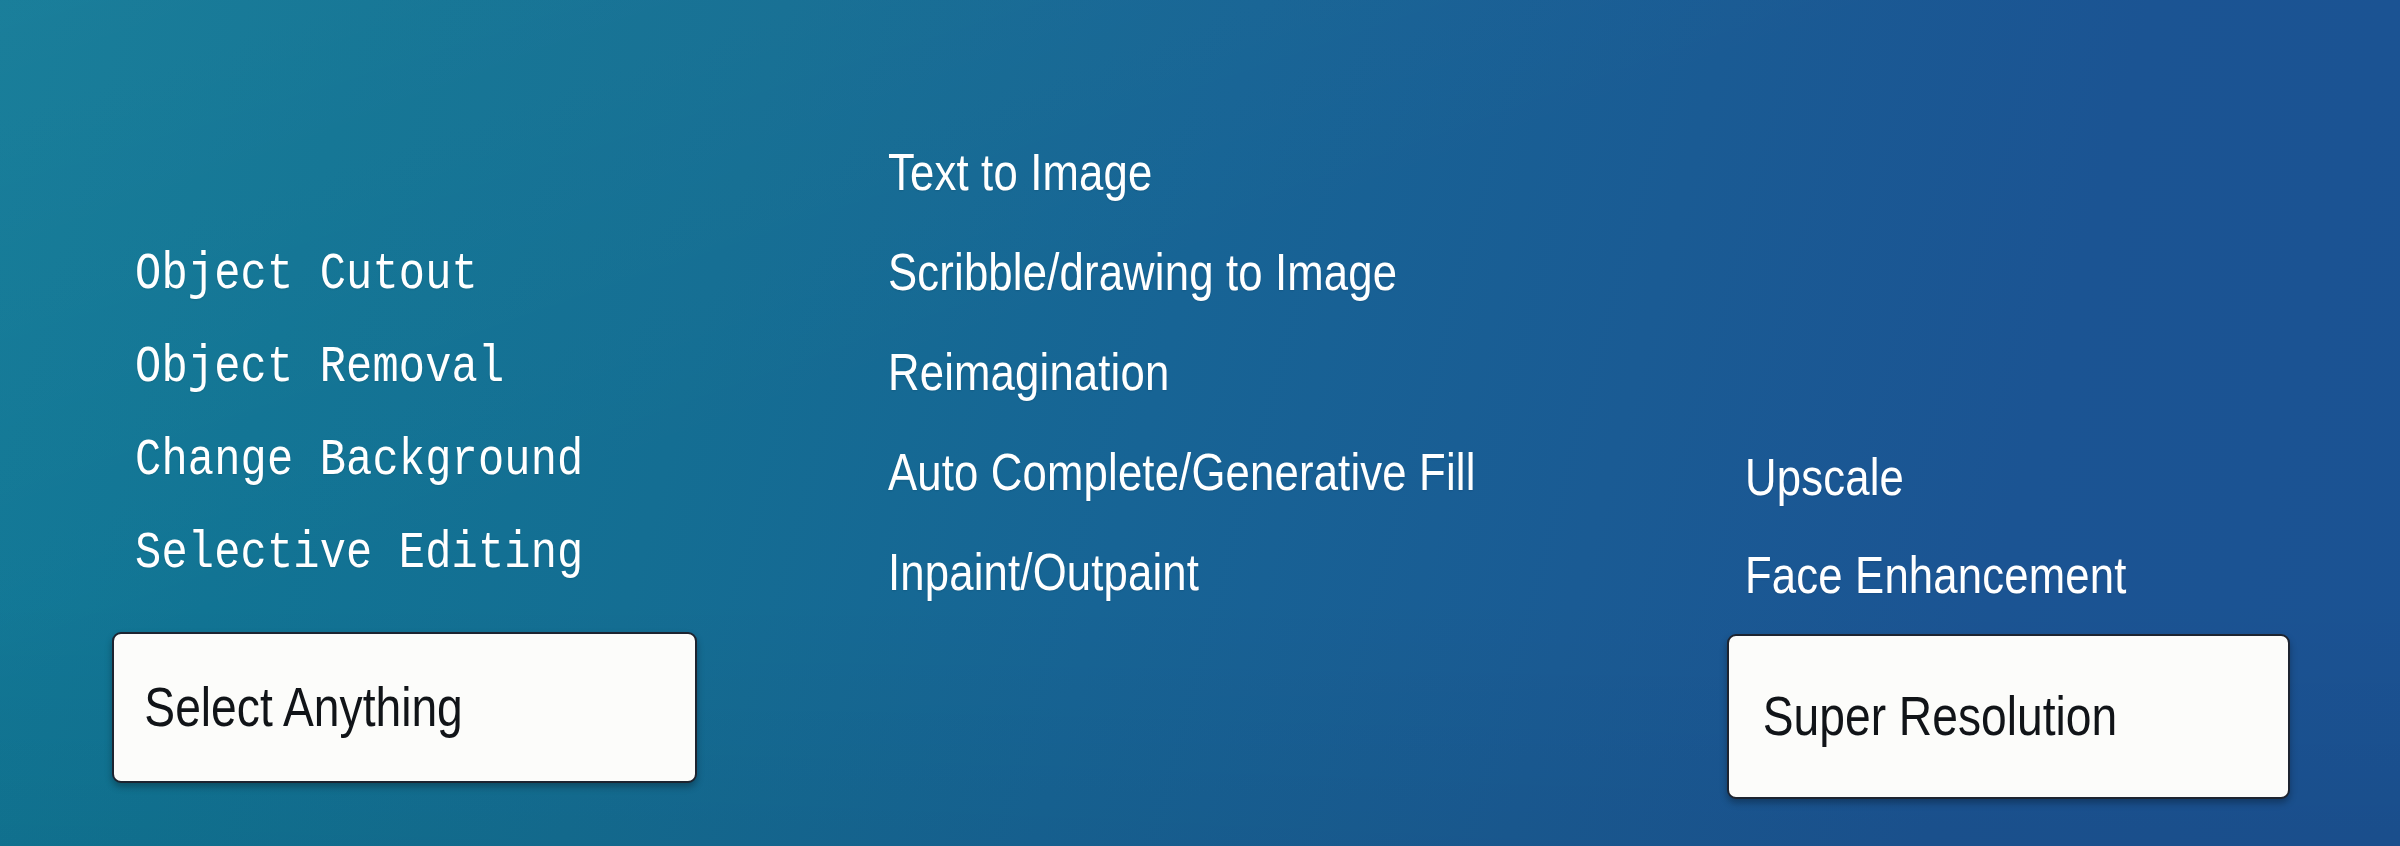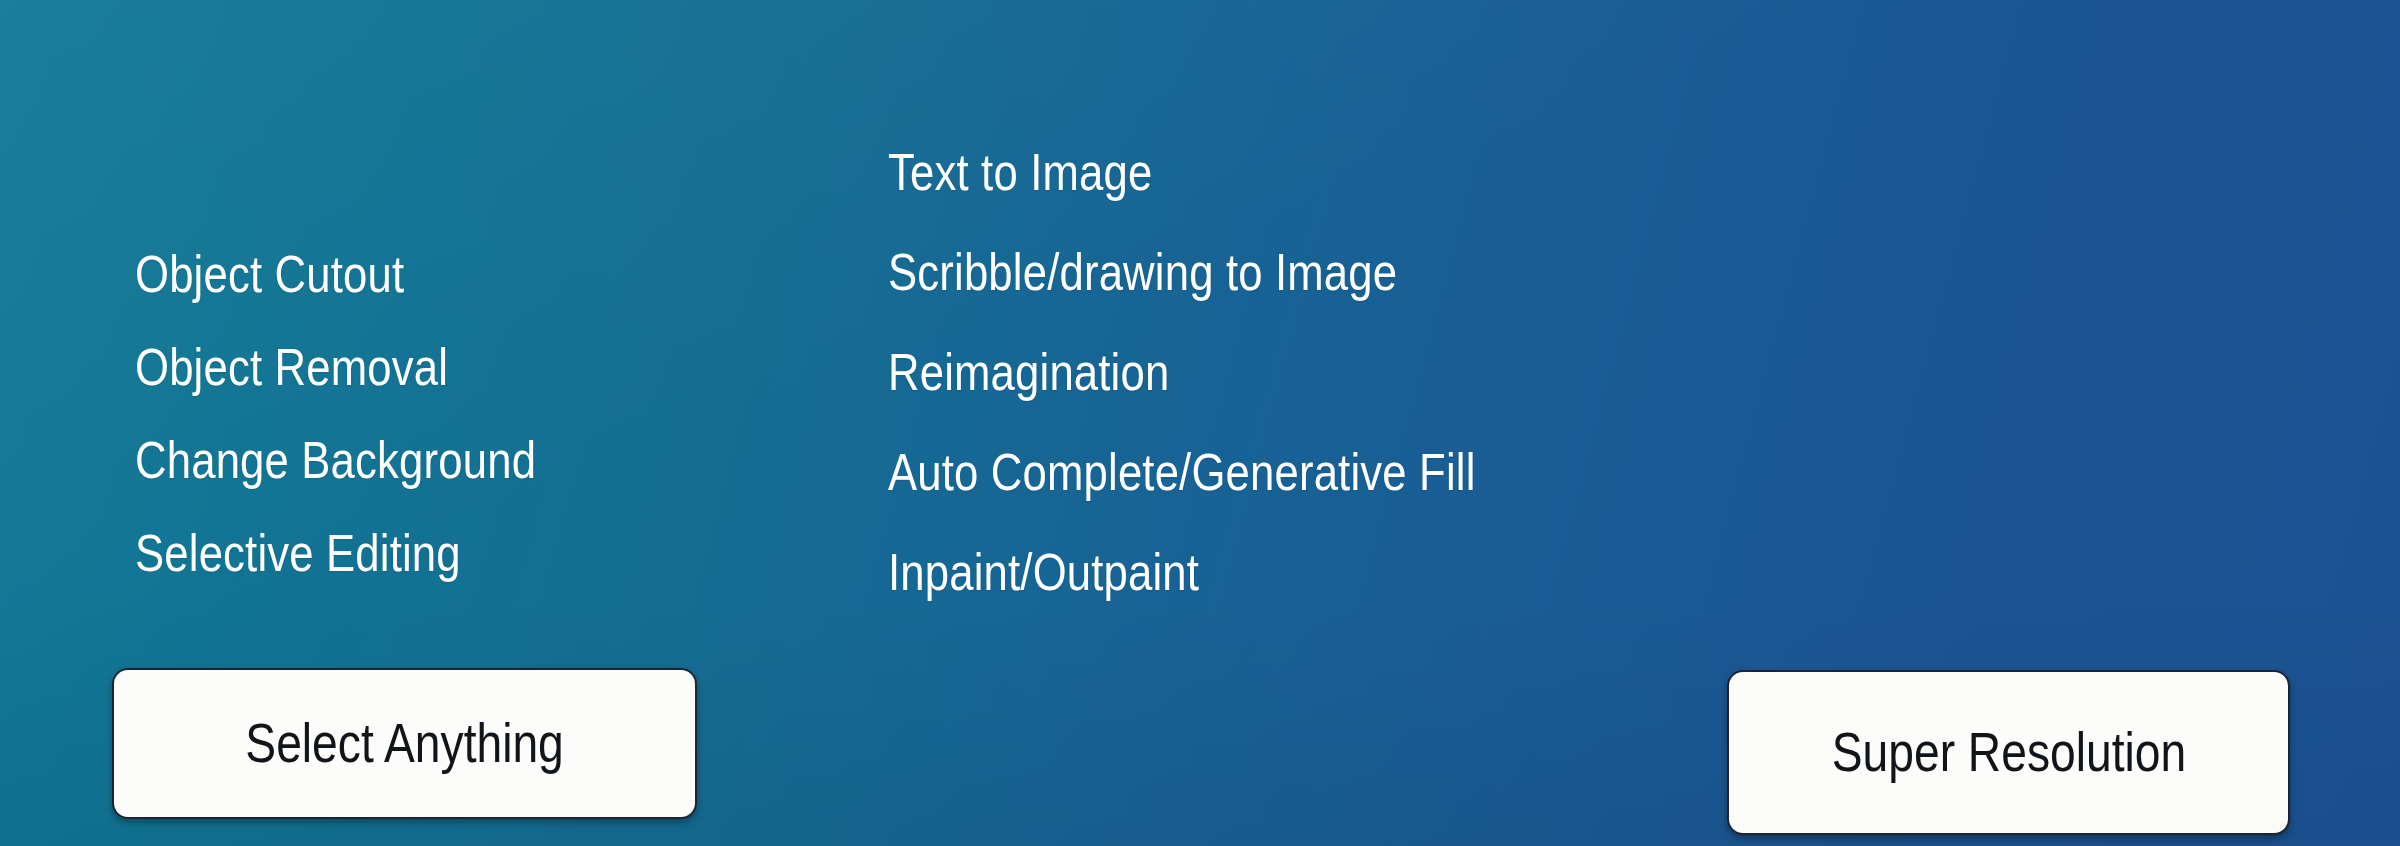--- a/index.html
+++ b/index.html
@@ -46,21 +46,21 @@
 
   
   .column {
     position:absolute;
     display:flex;
     flex-direction:column;
     align-items:flex-start;
     z-index:2;
   }
 
-  #column-1 { left:135px; top:228px; }
+  #column-1 { left:135px; top:228px;font-family:Liberation Mono, monospace; }
   #column-2 { left:888px; top:122px; }
   #column-3 { left:1745px; top:428px; }
 
   .feature-list {
     list-style:none;
     display:flex;
     flex-direction:column;
   }
 
   .feature-item {
@@ -76,29 +76,28 @@
   }
 
   #column-2 .feature-item { line-height:100px; }
   #column-3 .feature-item { line-height:98px; }
 
   
   .action-button {
     position:absolute;
     display:flex;
     align-items:center;
-    justify-content:center;
+    justify-content:flex-start;
     background:#fcfcfa;
     border:2px solid #1d2430;
-    border-radius:16px;
+    border-radius:9px;
     box-shadow:0 4px 7px rgba(0,0,0,0.30);
     cursor:pointer;
     z-index:3;
     padding:0;
-    margin-top:36px;
   }
 
   .action-button-label {
     color:#111418;
     font-size:55px;
     font-weight:400;
     line-height:1;
     white-space:nowrap;
     transform:scaleX(0.84);
     transform-origin:center center;
@@ -131,20 +130,26 @@
   <div class="column" id="column-2">
     <ul class="feature-list">
       <li class="feature-item">Text to Image</li>
       <li class="feature-item">Scribble/drawing to Image</li>
       <li class="feature-item">Reimagination</li>
       <li class="feature-item">Auto Complete/Generative Fill</li>
       <li class="feature-item">Inpaint/Outpaint</li>
     </ul>
   </div>
 
+  <div class="column" id="column-3">
+    <ul class="feature-list">
+      <li class="feature-item">Upscale</li>
+      <li class="feature-item">Face Enhancement</li>
+    </ul>
+  </div>
 
   <button class="action-button" id="button-select-anything">
     <span class="action-button-label">Select Anything</span>
   </button>
 
 
   <button class="action-button" id="button-super-resolution">
     <span class="action-button-label">Super Resolution</span>
   </button>
 

